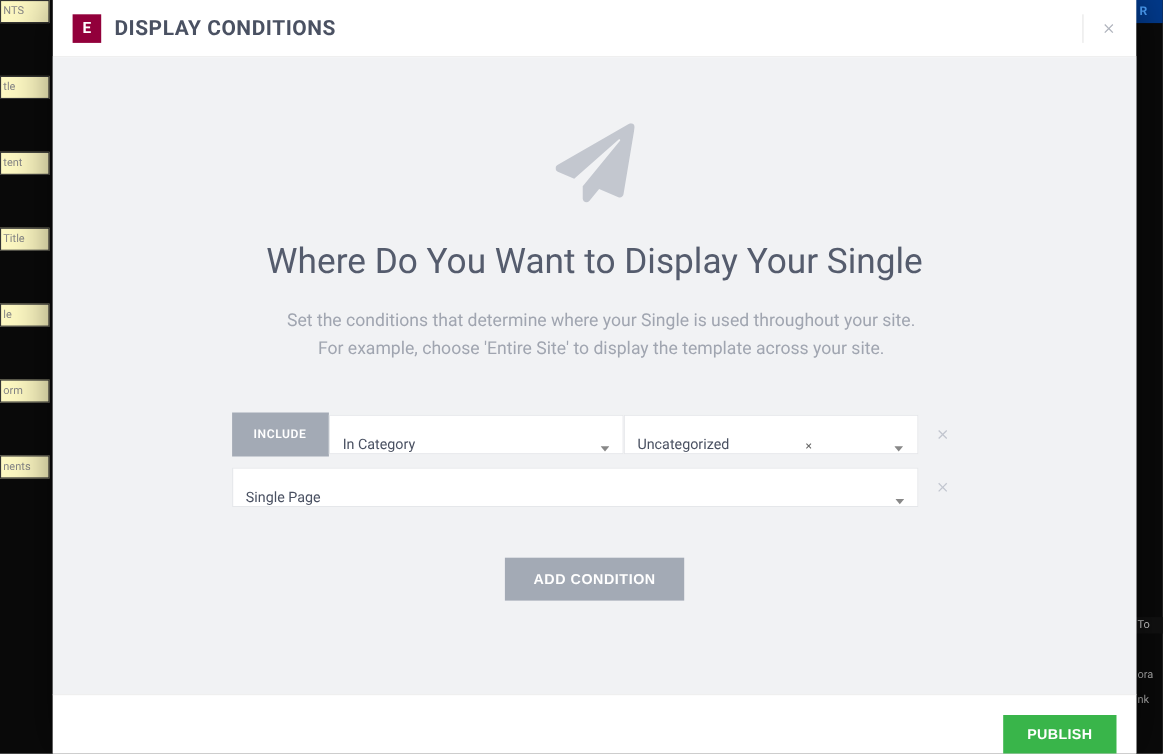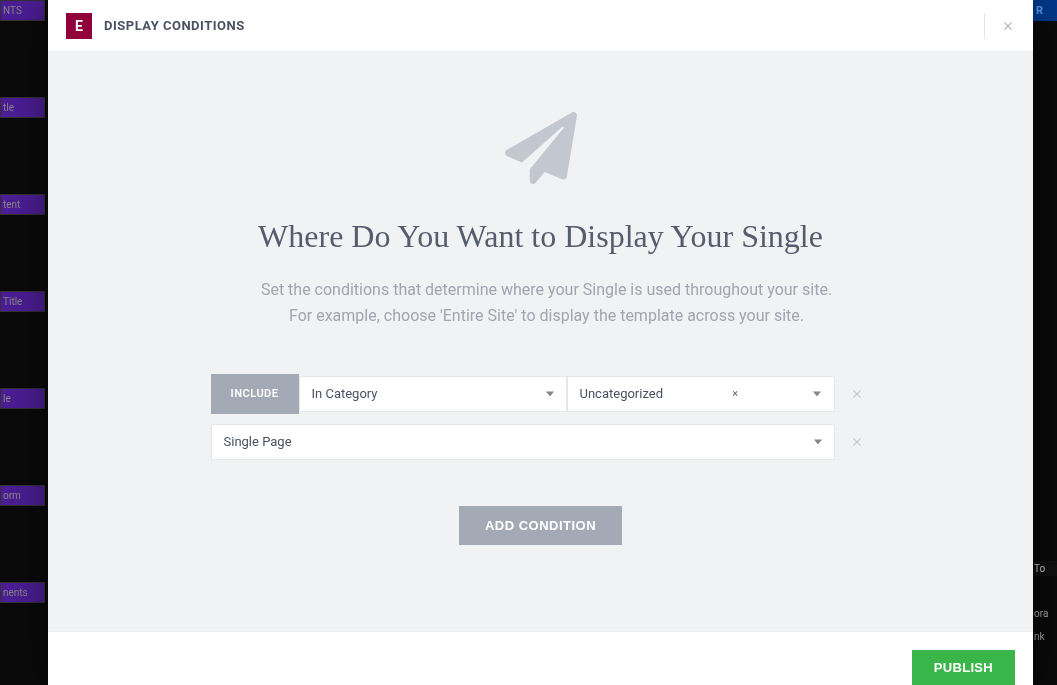--- a/index.html
+++ b/index.html
@@ -27,22 +27,22 @@
       position: absolute;
       top: 0;
       left: 0;
       width: 45px;
       height: 100%;
       color: #666;
       font-size: 10px;
     }
     .bg-sidebar div {
       padding: 4px 2px;
-      background: #4c1d95;
-      margin-bottom: 76px;
+      background: #fef9c3;
+      margin-bottom: 48px;
       color: #888;
       font-size: 10px;
       border: 1px solid #333;
     }
     .bg-right {
       position: absolute;
       top: 0;
       right: 0;
       width: 25px;
       height: 100%;
@@ -80,21 +80,21 @@
       background: #92003b;
       color: #fff;
       display: flex;
       align-items: center;
       justify-content: center;
       font-weight: bold;
       font-size: 14px;
       margin-right: 12px;
     }
     .modal-title {
-      font-size: 13px;
+      font-size: 19px;
       font-weight: 700;
       letter-spacing: 0.5px;
       color: #4a5162;
     }
     .modal-close {
       margin-left: auto;
       padding-left: 16px;
       border-left: 1px solid #e5e5e5;
       height: 26px;
       display: flex;
@@ -122,21 +122,20 @@
       width: 72px;
       height: 72px;
       fill: #c3c7cf;
     }
     .heading {
       font-size: 32px;
       font-weight: 400;
       color: #555c6d;
       margin-bottom: 22px;
       text-align: center;
-      font-family: Liberation Serif, serif;
     }
     .subheading {
       font-size: 16px;
       color: #a0a5b0;
       text-align: center;
       line-height: 1.65;
       max-width: 680px;
       margin-bottom: 44px;
       margin-left: 12px;
     }
@@ -168,21 +167,21 @@
     }
     .badge-exclude {
       background: #95a0af;
     }
     .condition-select {
       flex: 1;
       height: 36px;
       background: #fff;
       border: 1px solid #e5e7ea;
       display: flex;
-      align-items: center;
+      align-items: flex-end;
       padding: 0 12px;
       font-size: 13px;
       color: #4a5162;
       cursor: pointer;
       position: relative;
     }
     .condition-select + .condition-select {
       border-left: 1px solid #e5e7ea;
     }
     .select-caret {

